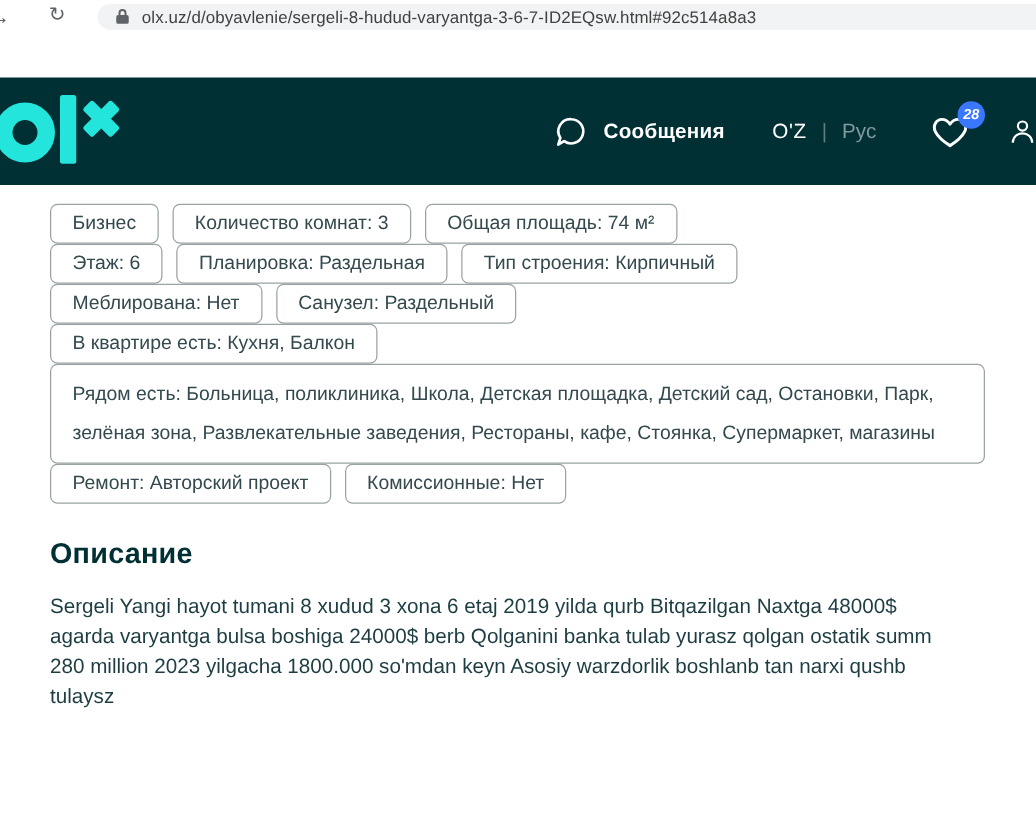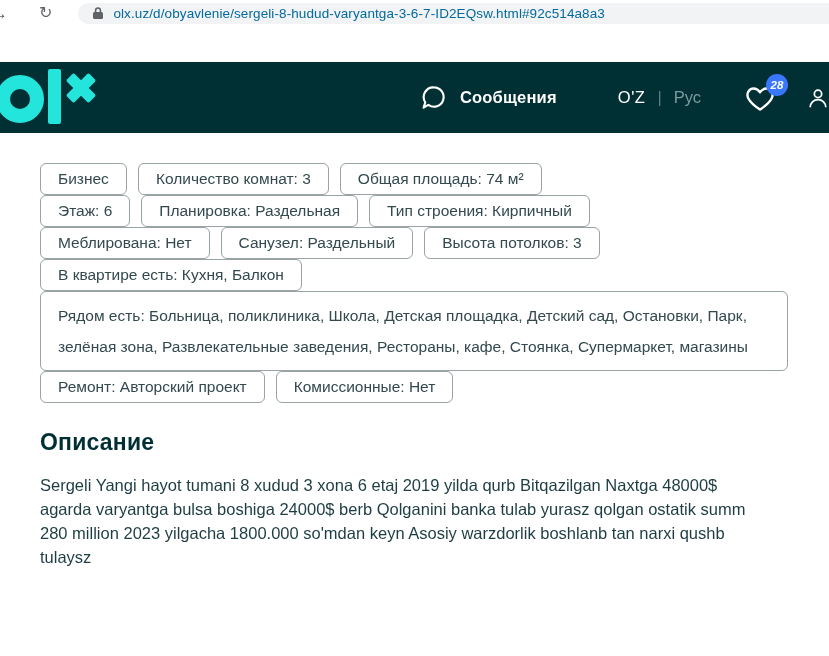--- a/index.html
+++ b/index.html
@@ -16,31 +16,31 @@
   .screen{position:relative;width:829px;height:656px;overflow:hidden;background:#fff;}
 
   
   .browser-bar{position:absolute;top:0;left:0;width:829px;height:26px;background:#fff;
     display:flex;align-items:center;}
   .nav-icon{color:#5f6368;font-size:17px;line-height:1;user-select:none;}
   .fwd-arrow{margin-left:-9px;width:22px;text-align:left;overflow:hidden;}
   .reload{margin-left:26px;font-size:16px;}
   .url-pill{margin-left:26px;height:21px;flex:1;background:#f1f3f4;border-radius:11px 0 0 11px;
     display:flex;align-items:center;padding-left:14px;}
-  .url-text{font-size:13.5px;color:#0369a1;margin-left:9px;letter-spacing:.1px;white-space:nowrap;}
+  .url-text{font-size:13.5px;color:#404040;margin-left:9px;letter-spacing:.1px;white-space:nowrap;}
 
   
-  .site-header{position:absolute;top:62px;left:0;width:829px;height:71px;background:var(--header-bg);
+  .site-header{position:absolute;top:62px;left:0;width:829px;height:86px;background:var(--header-bg);
     display:flex;align-items:center;}
   .logo{margin-left:-4px;flex:0 0 auto;}
   .hdr-right{display:flex;align-items:center;margin-left:auto;}
   .messages{display:flex;align-items:center;cursor:pointer;}
   .messages-label{color:#fff;font-size:16.5px;font-weight:bold;margin-left:13px;letter-spacing:.2px;}
   .lang{display:flex;align-items:center;margin-left:38px;font-size:16.5px;}
-  .lang-uz{color:#fff;cursor:pointer;letter-spacing:.5px;margin-left:23px;}
+  .lang-uz{color:#fff;cursor:pointer;letter-spacing:.5px;}
   .lang-sep{color:#5e7d81;margin:0 12px;font-weight:300;}
   .lang-ru{color:#7f9b9e;cursor:pointer;}
   .fav{position:relative;margin-left:44px;cursor:pointer;width:30px;height:28px;font-style:italic;}
   .fav-badge{position:absolute;top:-10px;right:-13px;min-width:22px;height:22px;border-radius:11px;
     background:var(--badge-blue);color:#fff;font-size:11.5px;font-weight:bold;
     display:flex;align-items:center;justify-content:center;padding:0 3px;}
   .profile{margin-left:32px;width:22px;height:30px;overflow:hidden;flex:0 0 auto;}
 
   
   .content{position:absolute;top:133px;left:0;width:829px;padding:0 37px 0 40px;}
@@ -129,21 +129,20 @@
         <span class="chip">Общая площадь: 74 м²</span>
       </div>
       <div class="chip-row">
         <span class="chip">Этаж: 6</span>
         <span class="chip">Планировка: Раздельная</span>
         <span class="chip">Тип строения: Кирпичный</span>
       </div>
       <div class="chip-row">
         <span class="chip">Меблирована: Нет</span>
         <span class="chip">Санузел: Раздельный</span>
-        <span class="chip">Высота потолков: 3</span>
       </div>
       <div class="chip-row">
         <span class="chip">В квартире есть: Кухня, Балкон</span>
       </div>
       <div class="chip-row">
         <span class="chip wide">Рядом есть: Больница, поликлиника, Школа, Детская площадка, Детский сад, Остановки, Парк, зелёная зона, Развлекательные заведения, Рестораны, кафе, Стоянка, Супермаркет, магазины</span>
       </div>
       <div class="chip-row">
         <span class="chip">Ремонт: Авторский проект</span>
         <span class="chip">Комиссионные: Нет</span>

